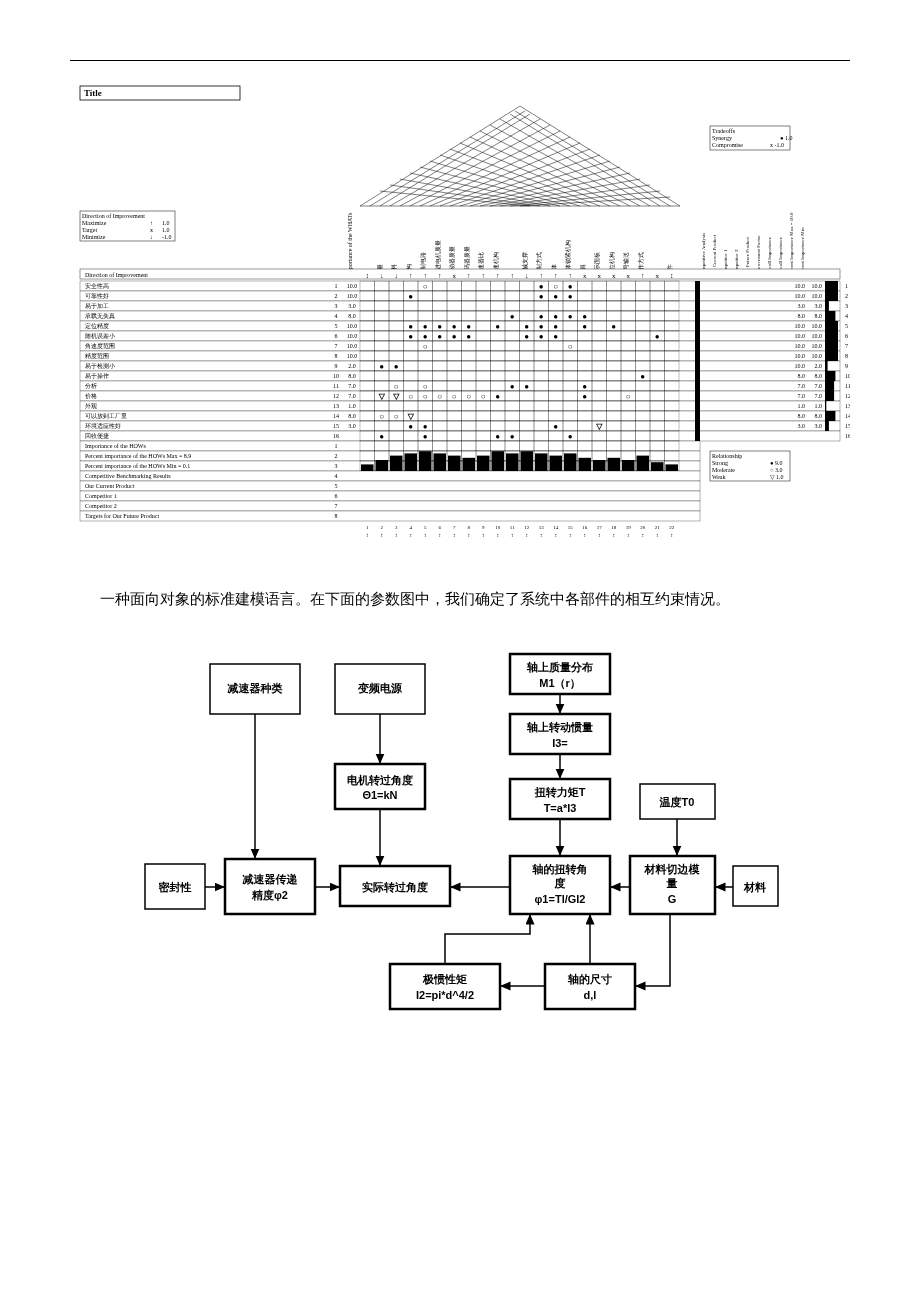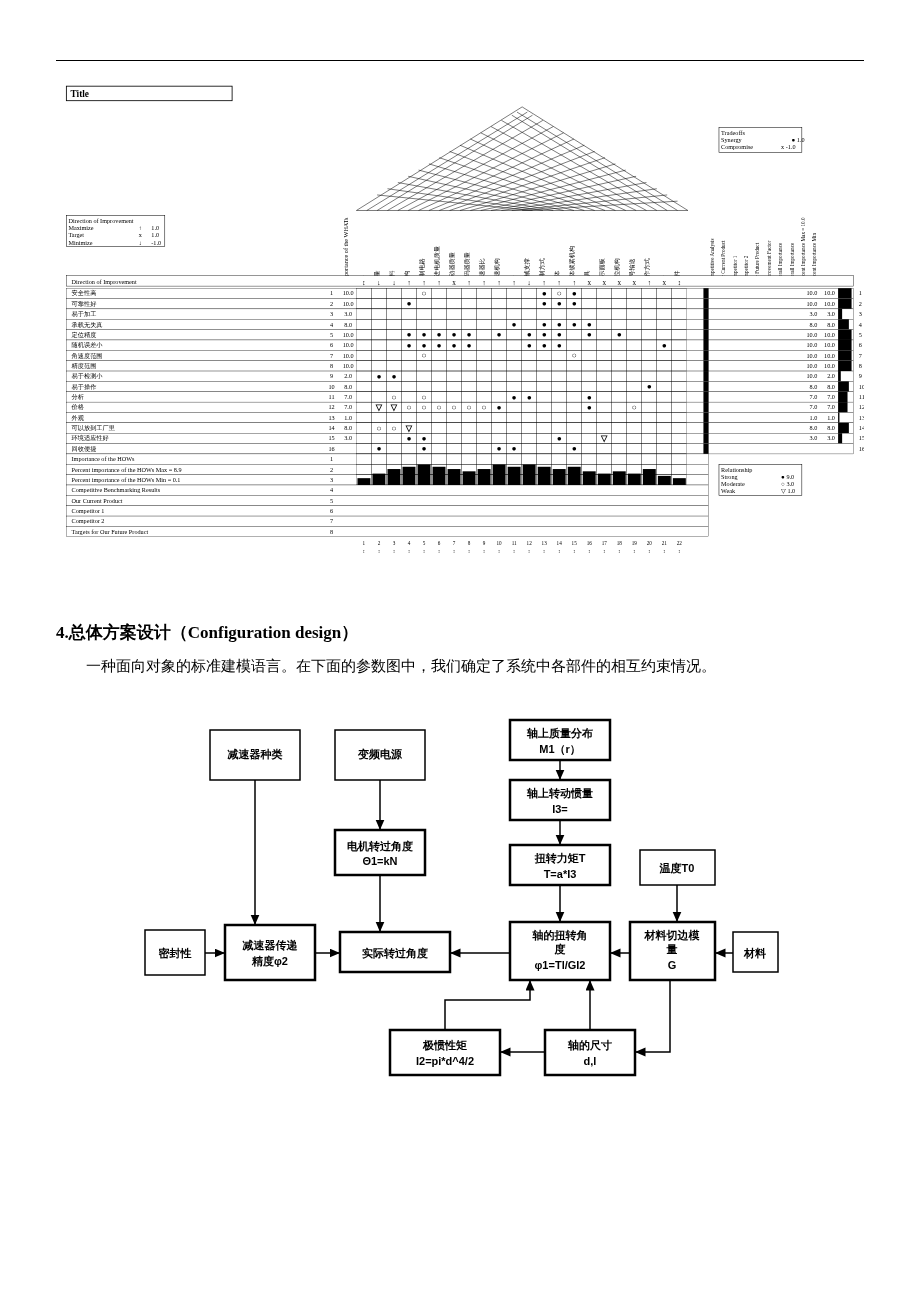--- a/index.html
+++ b/index.html
@@ -1,16 +1,16 @@
 <!DOCTYPE html>
 <html><head>
 <meta charset="utf-8">
 <style>
 body{margin:0;background:#fff;font-family:"SimSun","Songti SC",serif;width:920px}
-.page{padding:60px 56px}
+.page{padding:60px 70px}
 .hr{border-top:1px solid #000;margin-bottom:20px}
 .qfd-svg{width:100%;height:auto}
 h2{font-size:17px;font-weight:bold;margin:18px 0 8px;font-family:"SimSun",serif}
 .body-text{font-size:15px;line-height:1.9;text-align:justify;margin:0}
 .indent{text-indent:2em}
 .diagram{margin:30px auto 0;display:block}
 .box{stroke:#000;stroke-width:1.5;fill:#fff}
 .box2{stroke:#000;stroke-width:2.5;fill:#fff}
 .lbl{font-size:11px;font-family:"SimSun",sans-serif;text-anchor:middle;dominant-baseline:middle;font-weight:bold}
 .arrow{stroke:#000;stroke-width:1.5;fill:none;marker-end:url(#ah)}
@@ -871,21 +871,20 @@
         <text x="558.25" y="456" font-size="5" text-anchor="middle">↕</text>
         <text x="572.75" y="448" font-size="5" text-anchor="middle">20</text>
         <text x="572.75" y="456" font-size="5" text-anchor="middle">↕</text>
         <text x="587.25" y="448" font-size="5" text-anchor="middle">21</text>
         <text x="587.25" y="456" font-size="5" text-anchor="middle">↕</text>
         <text x="601.75" y="448" font-size="5" text-anchor="middle">22</text>
         <text x="601.75" y="456" font-size="5" text-anchor="middle">↕</text>
       </g>
 </svg>
 
-<h2>4.总体方案设计（Configuration design）</h2>
 <p class="body-text indent">一种面向对象的标准建模语言。在下面的参数图中，我们确定了系统中各部件的相互约束情况。</p>
 
 
 <svg class="diagram" width="640" height="440" viewBox="0 0 640 440">
   <defs>
     <marker id="ah" markerWidth="8" markerHeight="8" refX="7" refY="3" orient="auto">
       <path d="M0,0 L7,3 L0,6 Z" fill="#000"></path>
     </marker>
   </defs>
 

